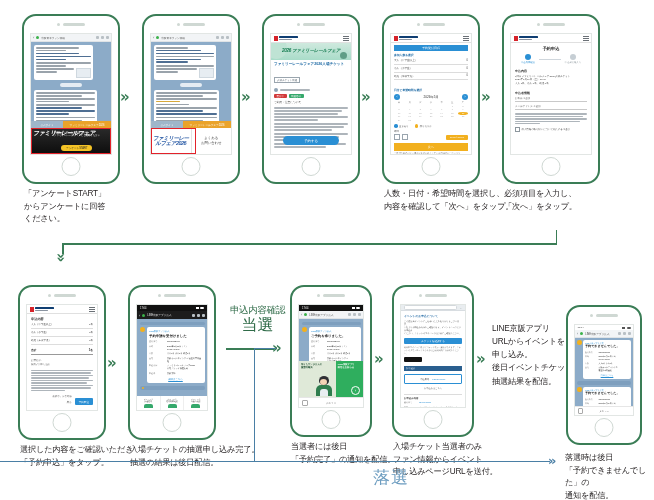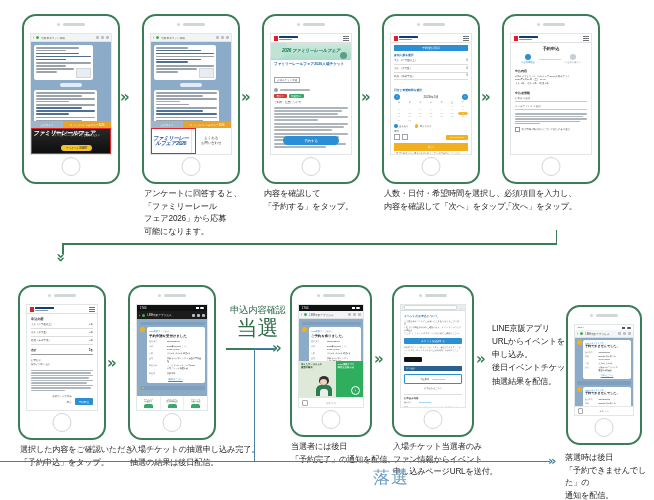--- a/index.html
+++ b/index.html
@@ -58,21 +58,21 @@
   
   .chev{position:absolute;color:#3a7d56;font-size:15px;font-weight:bold;line-height:1;
     font-family:"DejaVu Sans",sans-serif;}
   .chev.sm{font-size:13px;}
   .chev.blue{color:#4a7fa5;}
   .conn{position:absolute;background:#3a7d56;}
   .conn.blue{background:#4a7fa5;}
 
   .badge{position:absolute;text-align:center;color:#2f6b48;}
   .badge .t1{font-size:9.5px;line-height:1.2;letter-spacing:-0.3px;}
-  .badge .t2{font-size:21px;line-height:1.25;letter-spacing:0px;}
+  .badge .t2{font-size:16px;line-height:1.25;letter-spacing:0px;}
   .fallbadge{position:absolute;font-size:17px;color:#6d9dc0;letter-spacing:1px;}
 
   .note{position:absolute;font-size:8.2px;line-height:1.6;color:#231f20;white-space:pre-line;letter-spacing:-0.2px;}
 
   
   .redbox{position:absolute;border:1.4px solid #e2222a;box-sizing:border-box;}
 </style>
 </head>
 <body>
 
@@ -135,20 +135,23 @@
         <div style="position:absolute;left:2px;top:3px;font-size:6px;font-weight:bold;color:#fff;font-style:italic;letter-spacing:-0.5px;line-height:0.95;">ファミリーレールフェア</div>
         <div style="position:absolute;right:3px;top:3px;font-size:2.4px;color:#fff;width:54px;line-height:1.25;">
           <span style="display:block;">抽選をアンケートに回答されて</span>
           <span style="display:block;">ファミリーレールフェアにご応募ください</span>
         </div>
         <div style="position:absolute;left:30px;bottom:3px;background:#f4c326;color:#222;font-size:2.6px;padding:1px 5px;border-radius:5px;white-space:nowrap;">アンケートSTART</div>
       </div>
       <div class="redbox" style="left:0;right:0;bottom:0;height:26px;"></div>
     </div>
   </div>
+  <div class="cap" style="left:24px;top:188px;width:120px;">「アンケートSTART」
+からアンケートに回答
+ください。</div>
 
   <div class="chev" style="left:120px;top:90px;">»</div>
 
   <div class="phone" style="left:142px;top:14px;width:98px;height:170px;">
     <div class="speaker">
         <span class="dot"></span>
         <span class="bar"></span>
       </div>
     <div class="home"></div>
     <div class="screen">
@@ -199,24 +202,20 @@
       <div style="position:absolute;left:0;right:0;bottom:0;height:26px;background:#fff;display:flex;">
         <div style="flex:1;display:flex;align-items:center;justify-content:center;border-right:0.5px solid #e2e2e2;">
           <span style="font-size:5.5px;font-weight:bold;color:#2f5fa8;font-style:italic;line-height:1;letter-spacing:-0.5px;text-align:center;">ファミリーレールフェア2026</span>
         </div>
         <div style="flex:1;display:flex;align-items:center;justify-content:center;font-size:3.4px;color:#333;text-align:center;white-space:pre-line;line-height:1.35;">よくある
 お問い合わせ</div>
       </div>
       <div class="redbox" style="left:0;width:45px;bottom:0;height:26px;"></div>
     </div>
   </div>
-  <div class="cap" style="left:144px;top:188px;width:120px;">アンケートに回答すると、
-「ファミリーレール
-フェア2026」から応募
-可能になります。</div>
 
   <div class="chev" style="left:241px;top:90px;">»</div>
 
   <div class="phone" style="left:262px;top:14px;width:98px;height:170px;">
     <div class="speaker">
         <span class="dot"></span>
         <span class="bar"></span>
       </div>
     <div class="home"></div>
     <div class="screen" style="background:#fff;">
@@ -264,22 +263,20 @@
           <div class="ln" style="margin-top:2.5px;"></div>
           <div class="ln" style="margin-top:1.3px;width:88%;"></div>
           <div class="ln" style="margin-top:1.3px;width:50%;"></div>
           <div class="ln" style="margin-top:2.5px;width:97%;"></div>
           <div class="ln" style="margin-top:1.3px;width:70%;"></div>
         </div>
       </div>
       <div style="position:absolute;left:12px;right:12px;bottom:9px;height:9px;background:#2a8fd4;border-radius:5px;display:flex;align-items:center;justify-content:center;color:#fff;font-size:3.4px;">予約する</div>
     </div>
   </div>
-  <div class="cap" style="left:264px;top:188px;width:120px;">内容を確認して
-「予約する」をタップ。</div>
 
   <div class="chev" style="left:361px;top:90px;">»</div>
 
   <div class="phone" style="left:382px;top:14px;width:98px;height:170px;">
     <div class="speaker">
         <span class="dot"></span>
         <span class="bar"></span>
       </div>
     <div class="home"></div>
     <div class="screen">

